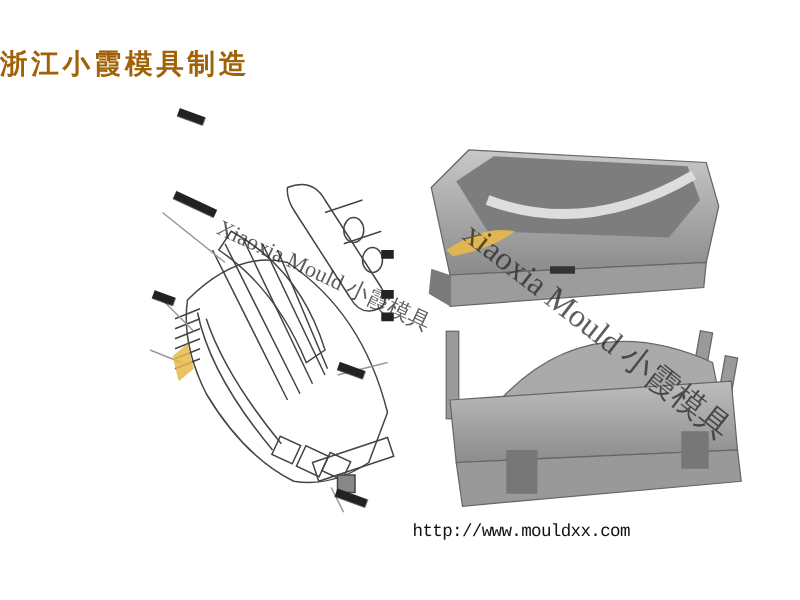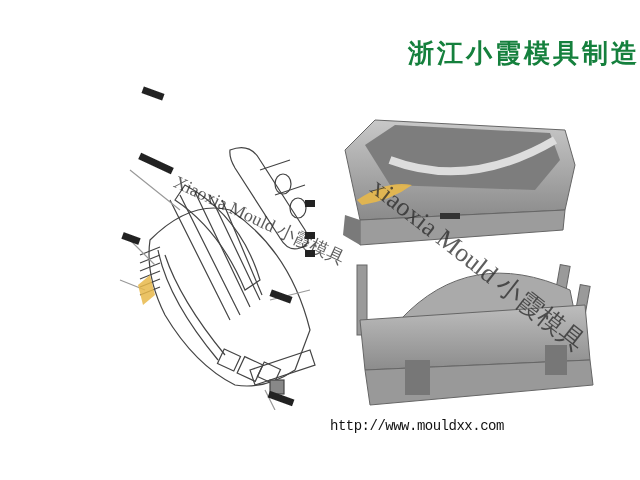--- a/index.html
+++ b/index.html
@@ -1,17 +1,17 @@
 <!DOCTYPE html>
 <html><head>
 <meta charset="utf-8">
 <style>
   html,body{margin:0;padding:0;background:#fff;}
   body{width:640px;height:480px;position:relative;overflow:hidden;font-family:"DejaVu Serif",serif;}
-  .title{position:absolute;left:0;top:36px;width:640px;text-align:right;font-size:26px;font-weight:bold;color:#15803d;letter-spacing:3px;font-family:"DejaVu Serif",serif;}
+  .title{position:absolute;left:0;top:36px;width:640px;text-align:left;font-size:22px;font-weight:bold;color:#a16207;letter-spacing:3px;font-family:"DejaVu Serif",serif;}
   .url{position:absolute;left:330px;top:418px;font-size:14px;color:#111;font-family:"Liberation Mono","DejaVu Sans Mono",monospace;letter-spacing:-0.5px;}
   .diagram{position:absolute;left:100px;top:80px;width:230px;height:330px;}
   .mold{position:absolute;}
   .wm{position:absolute;font-family:"Liberation Serif",serif;color:rgba(40,40,40,0.75);font-size:24px;transform-origin:left top;white-space:nowrap;}
   .lbl{position:absolute;height:7px;background:#222;filter:blur(0.6px);}
 </style>
 </head>
 <body>
 
 <div class="title">浙江小霞模具制造</div>

